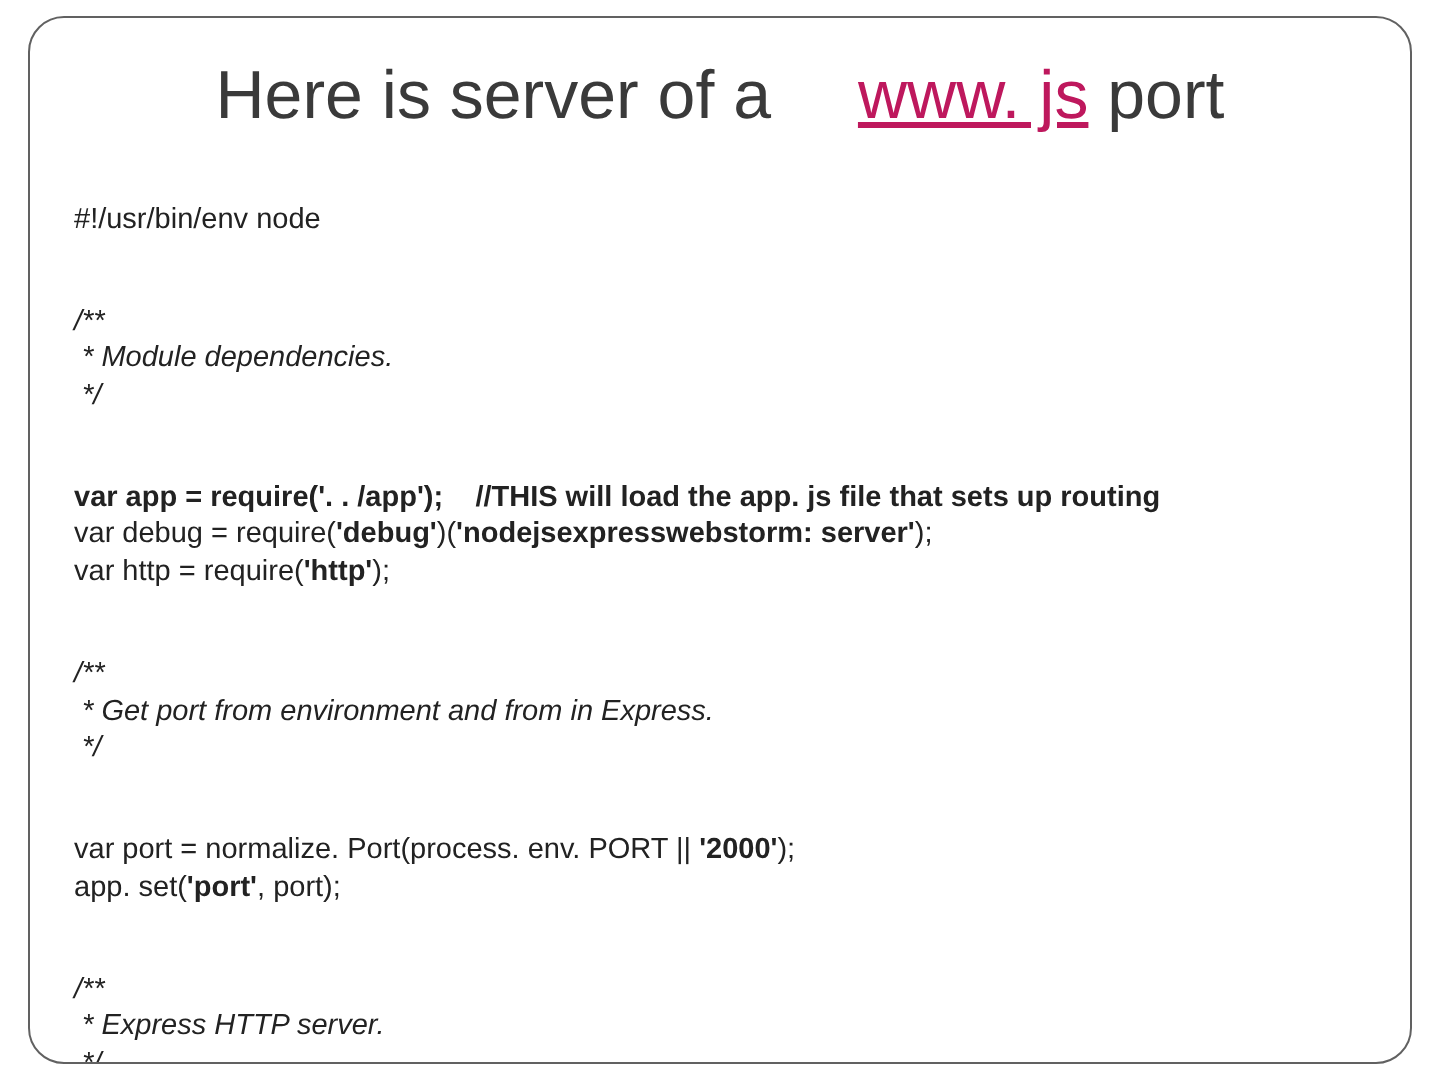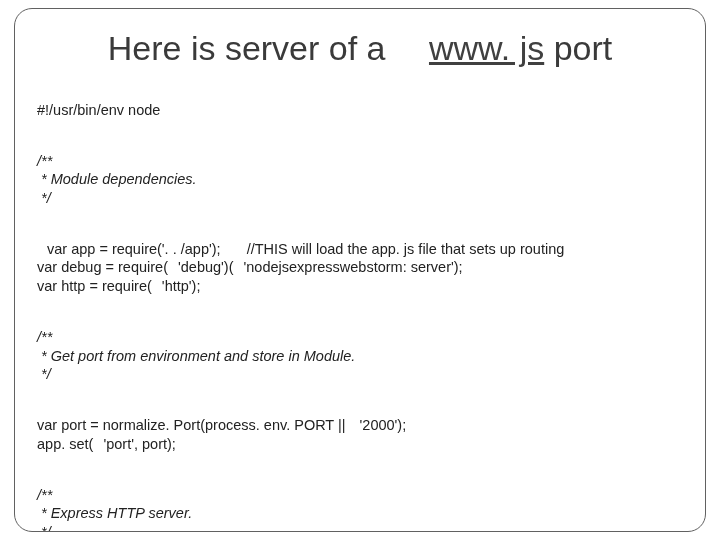--- a/index.html
+++ b/index.html
@@ -31,31 +31,31 @@
   }
   .title {
     font-size: 34px;
     color: #3a3a3a;
     text-align: center;
     margin: 4px 0 14px 0;
     font-weight: 400;
   }
   .title .link {
     text-decoration: underline;
-    color: #404040;
+    color: #be185d;
     margin-left: 34px;
   }
   .code {
     font-size: 14.5px;
     line-height: 1.28;
     color: #222;
     white-space: pre-wrap;
     word-wrap: break-word;
   }
-  .code b { font-weight: normal; margin-left: 10px; }
+  .code b { font-weight: bold; }
   .code i { font-style: italic; }
   .blank { height: 14px; }
 </style>
 </head>
 <body>
 
 <div class="slide">
   <div class="frame">
 
     <div class="title">
@@ -67,21 +67,21 @@
 <div class="blank"></div>
 <i><span>/**</span></i>
 <i><span> * Module dependencies.</span></i>
 <i><span> */</span></i>
 <div class="blank"></div>
 <b><span>var app = require('. . /app');</span></b><b><span>    //THIS will load the app. js file that sets up routing</span></b>
 <span>var debug = require(<b>'debug'</b>)(<b>'nodejsexpresswebstorm: server'</b>);</span>
 <span>var http = require(<b>'http'</b>);</span>
 <div class="blank"></div>
 <i><span>/**</span></i>
-<i><span> * Get port from environment and store in Module.</span></i>
+<i><span> * Get port from environment and from in Express.</span></i>
 <i><span> */</span></i>
 <div class="blank"></div>
 <span>var port = normalize. Port(process. env. PORT || <b>'2000'</b>);</span>
 <span>app. set(<b>'port'</b>, port);</span>
 <div class="blank"></div>
 <i><span>/**</span></i>
 <i><span> * Express HTTP server.</span></i>
 <i><span> */</span></i>
 
 

